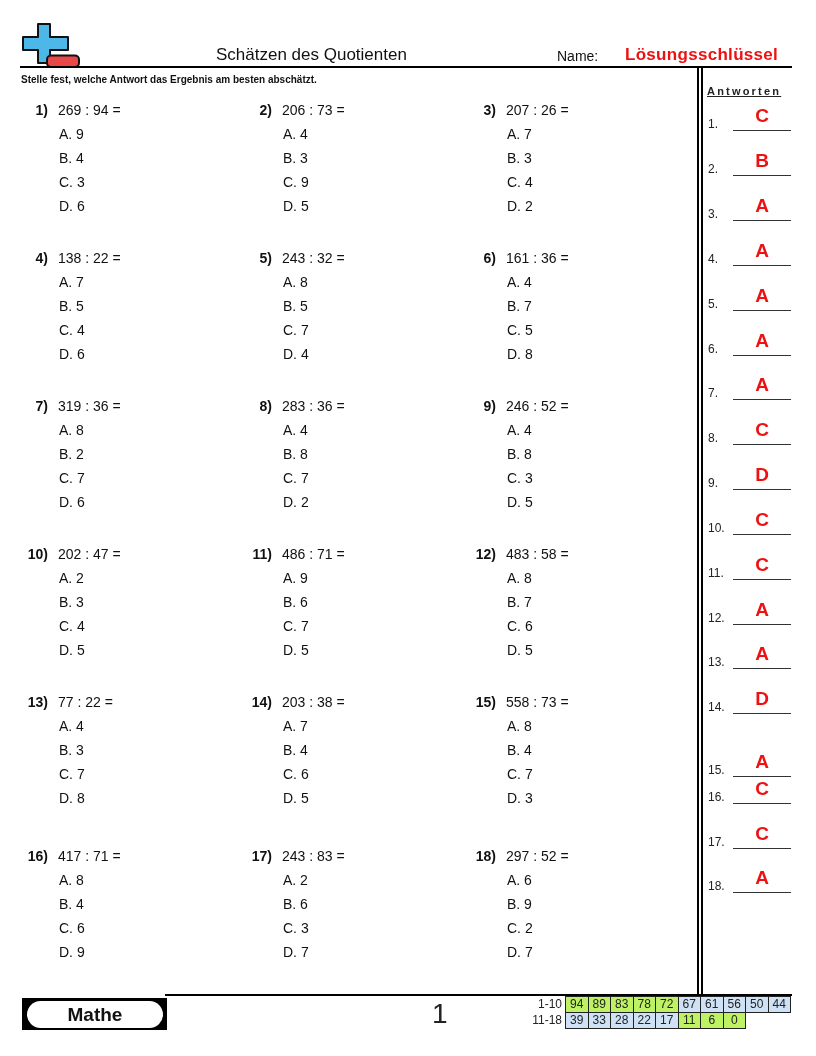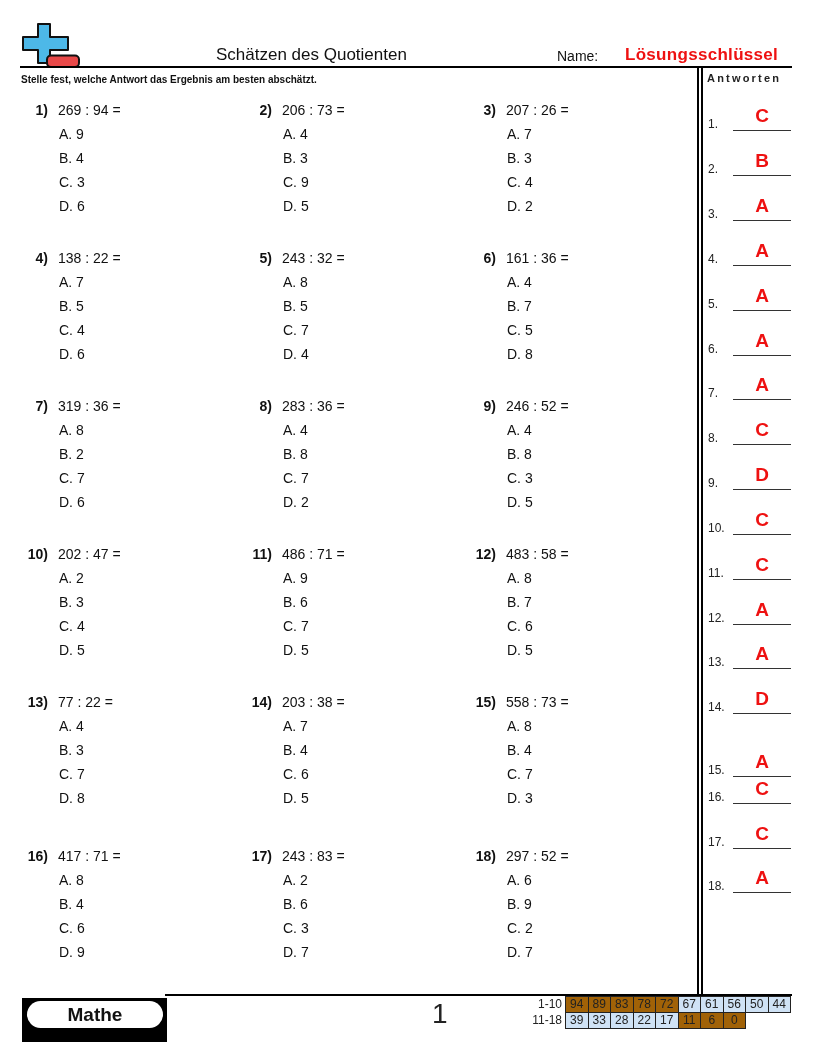--- a/index.html
+++ b/index.html
@@ -5,52 +5,52 @@
   html, body { margin:0; padding:0; background:#ffffff; }
   body { width:816px; height:1056px; position:relative; overflow:hidden;
          font-family:"Liberation Sans", sans-serif; color:#111; }
   .abs { position:absolute; }
   #logo { left:20px; top:22px; width:60px; height:46px; }
   #title { left:216px; width:260px; top:44px; font-size:17px; text-align:left; line-height:22px; }
   #name-label { left:557px; top:46px; font-size:14px; line-height:20px; }
   #name-value { left:625px; top:44px; font-size:17px; font-weight:bold; color:#ee1111; line-height:22px; letter-spacing:0.3px; }
   #header-rule { left:20px; top:66px; width:772px; height:2px; background:#000; }
   #instruction { left:21px; top:71px; font-size:10px; font-weight:bold; line-height:18px; }
-  #answers-heading { left:707px; top:71px; font-size:11px; font-weight:bold; letter-spacing:2.2px;
-                     line-height:14px; color:#222; }
+  #answers-heading { left:707px; top:84px; font-size:11px; font-weight:bold; letter-spacing:2.2px;
+                     text-decoration:underline; line-height:14px; color:#222; }
   #vrule-1 { left:697px; top:67px; width:1.5px; height:928px; background:#000; }
   #vrule-2 { left:701px; top:67px; width:1.5px; height:928px; background:#000; }
 
   .prob { position:absolute; width:210px; font-size:14px; line-height:24px; }
   .prob .qline { position:relative; height:24px; }
   .prob .num { position:absolute; left:0; width:28px; text-align:right; font-weight:bold; }
   .prob .expr { position:absolute; left:38px; white-space:pre; }
   .prob .opt { height:24px; padding-left:39px; white-space:pre; }
   .c1 { left:20px; } .c2 { left:244px; } .c3 { left:468px; }
   .r1 { top:98px; } .r2 { top:246px; } .r3 { top:394px; }
   .r4 { top:542px; } .r5 { top:690px; } .r6 { top:844px; }
 
   .ans { position:absolute; left:708px; width:84px; height:25px; }
   .ans .alabel { position:absolute; left:0; bottom:0; font-size:12px; line-height:14px; color:#222; }
   .ans .aline { position:absolute; left:25px; width:58px; bottom:0; height:24px;
                 border-bottom:1.3px solid #333; text-align:center; }
   .ans .aval { font-size:19px; font-weight:bold; color:#ee1111; line-height:20px; }
 
   #footer-rule { left:165px; top:994px; width:627px; height:1.5px; background:#000; }
-  #badge { left:22px; top:998px; width:145px; height:44px; background:#000; }
+  #badge { left:22px; top:998px; width:145px; height:32px; background:#000; }
   #badge-pill { position:absolute; left:5px; top:3px; width:136px; height:27px; background:#fff;
                 border-radius:14px; text-align:center; font-size:19px; font-weight:bold;
                 line-height:27px; color:#111; }
   #url { left:175px; top:1069px; font-size:13px; line-height:16px; color:#4c1d95; }
   #page-num { left:432px; top:998px; font-size:28px; line-height:32px; color:#222; }
 
   #score { left:528px; top:996px; border-collapse:collapse; font-size:12px; }
   #score td { height:15px; padding:0; line-height:15px; text-align:center; color:#222; }
   #score td.lbl { text-align:right; padding-right:3px; width:34px; border:none; }
-  #score td.cell { width:21.5px; border:1px solid #222; background:#a16207; }
+  #score td.cell { width:21.5px; border:1px solid #222; background:#bef264; }
   #score td.cell.hl { background:#cfe2f5;margin-left:40px; }
 </style>
 </head>
 <body>
 
 <svg id="logo" class="abs" viewBox="0 0 60 46">
   <path d="M18,2 H30 V15 H48 V28 H30 V41 H18 V28 H3 V15 H18 Z" fill="#4db8e8" stroke="#111" stroke-width="2" stroke-linejoin="round"></path>
   <rect x="27" y="33.5" width="32" height="11.5" rx="4" fill="#e84848" stroke="#111" stroke-width="2"></rect>
 </svg>
 <div id="title" class="abs">Schätzen des Quotienten</div>

